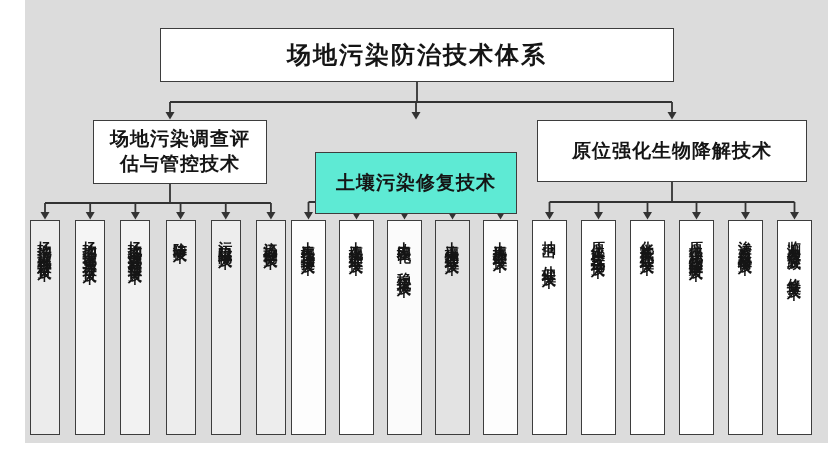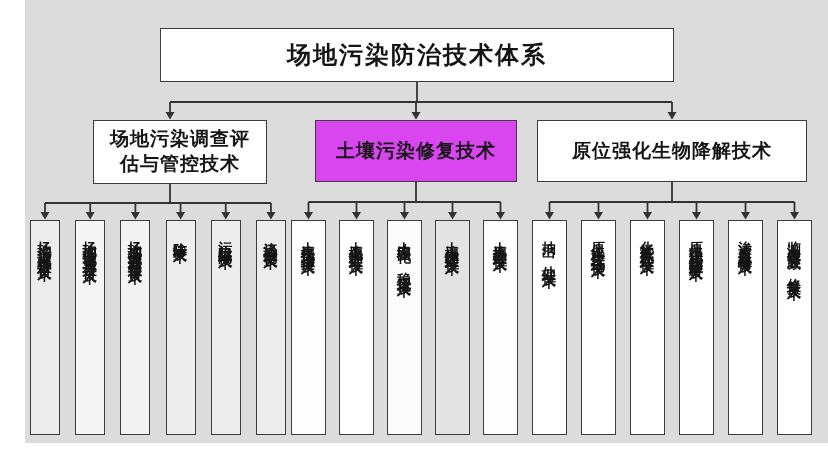--- a/index.html
+++ b/index.html
@@ -103,21 +103,21 @@
       <line x1="745.5" y1="202" x2="745.5" y2="213" stroke="#333333" stroke-width="1.8"></line>
       <polygon points="741,212 750,212 745.5,219.5" fill="#333333"></polygon>
       <line x1="794.5" y1="202" x2="794.5" y2="213" stroke="#333333" stroke-width="1.8"></line>
       <polygon points="790,212 799,212 794.5,219.5" fill="#333333"></polygon>
     </svg>
 
   <div class="box root-box" id="rootBox" style="background: rgb(255, 255, 255);">场地污染防治技术体系</div>
 
   <div class="box branch-box" id="branch0" style="background: rgb(255, 255, 255);">场地污染调查评估与管控技术</div>
 
-  <div class="box branch-box" id="branch1" style="background: #d946ef;">土壤污染修复技术</div>
+  <div class="box branch-box" id="branch1" style="background: #5eead4; margin-top: 32px;">土壤污染修复技术</div>
 
   <div class="box branch-box" id="branch2" style="background: rgb(255, 255, 255);">原位强化生物降解技术</div>
 
   <div class="leaf-row" id="row0">
     <div class="leaf" style="background: rgb(236, 236, 236);">
         <span class="vtext">场地污染机理分析技术</span>
       </div>
     <div class="leaf" style="background: rgb(245, 245, 245);">
         <span class="vtext">场地环境调查与评价技术</span>
       </div>

